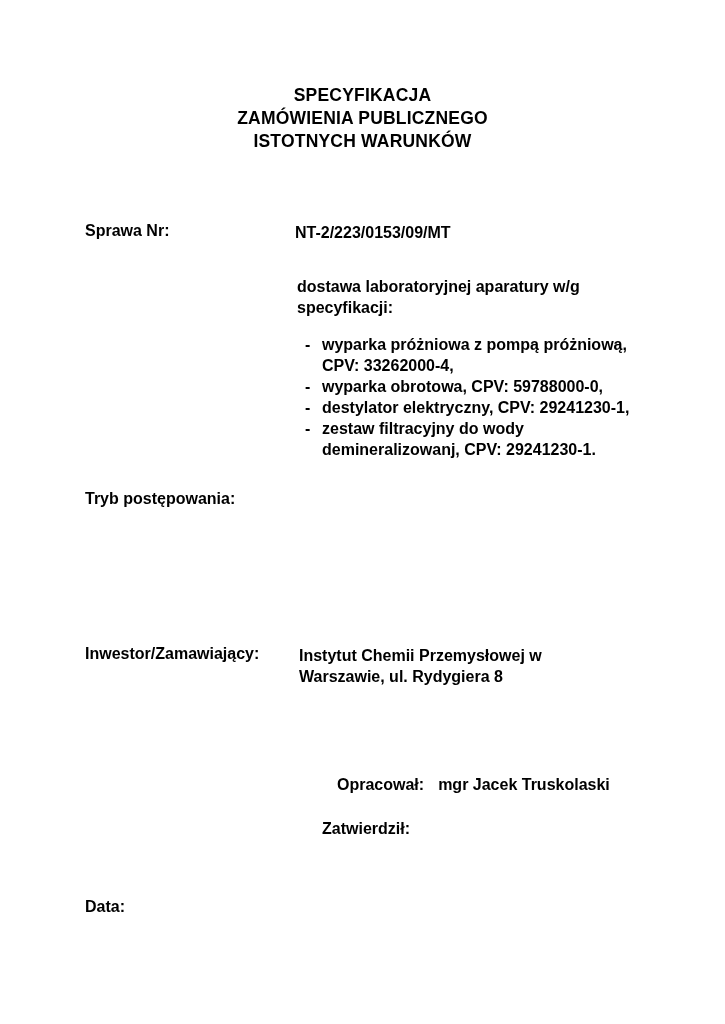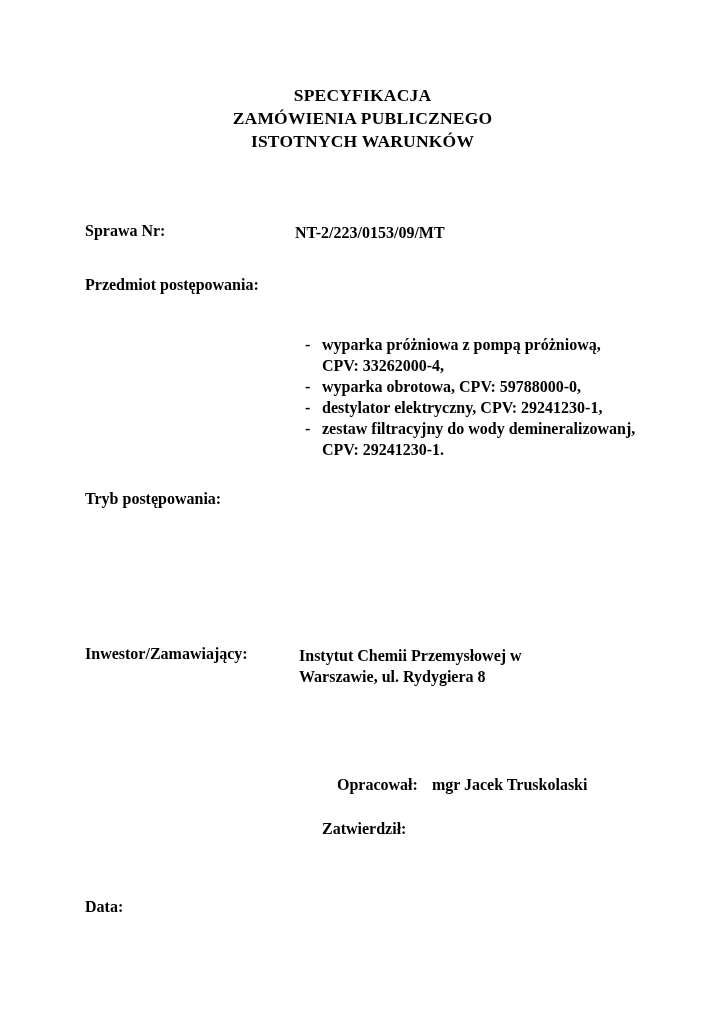--- a/index.html
+++ b/index.html
@@ -5,21 +5,21 @@
   html, body {
     margin: 0;
     padding: 0;
     background: #ffffff;
   }
   .page {
     position: relative;
     width: 725px;
     height: 1008px;
     background: #ffffff;
-    font-family: Liberation Serif, serif;
+    font-family: Liberation Sans, sans-serif;
     font-weight: bold;
     color: #000000;
     overflow: hidden;
   }
   .title-block {
     position: absolute;
     top: 84px;
     left: 0;
     width: 725px;
     text-align: center;
@@ -96,21 +96,21 @@
 
   <div class="title-block">
     <div>SPECYFIKACJA</div>
     <div>ZAMÓWIENIA PUBLICZNEGO</div>
     <div>ISTOTNYCH WARUNKÓW</div>
   </div>
 
   <div class="label row-sprawa-label">Sprawa Nr:</div>
   <div class="value row-sprawa-value">NT-2/223/0153/09/MT</div>
 
-  <div class="label row-przedmiot-label">Przedmiot postępowania:</div>
+  <div class="value row-przedmiot-value">dostawa laboratoryjnej aparatury w/g specyfikacji:</div>
 
   <div class="item-list">
     <div class="item-row">
       <span class="item-dash">-</span>
       <span class="item-text">wyparka próżniowa z pompą próżniową, CPV: 33262000-4,</span>
     </div>
     <div class="item-row">
       <span class="item-dash">-</span>
       <span class="item-text">wyparka obrotowa, CPV: 59788000-0,</span>
     </div>

